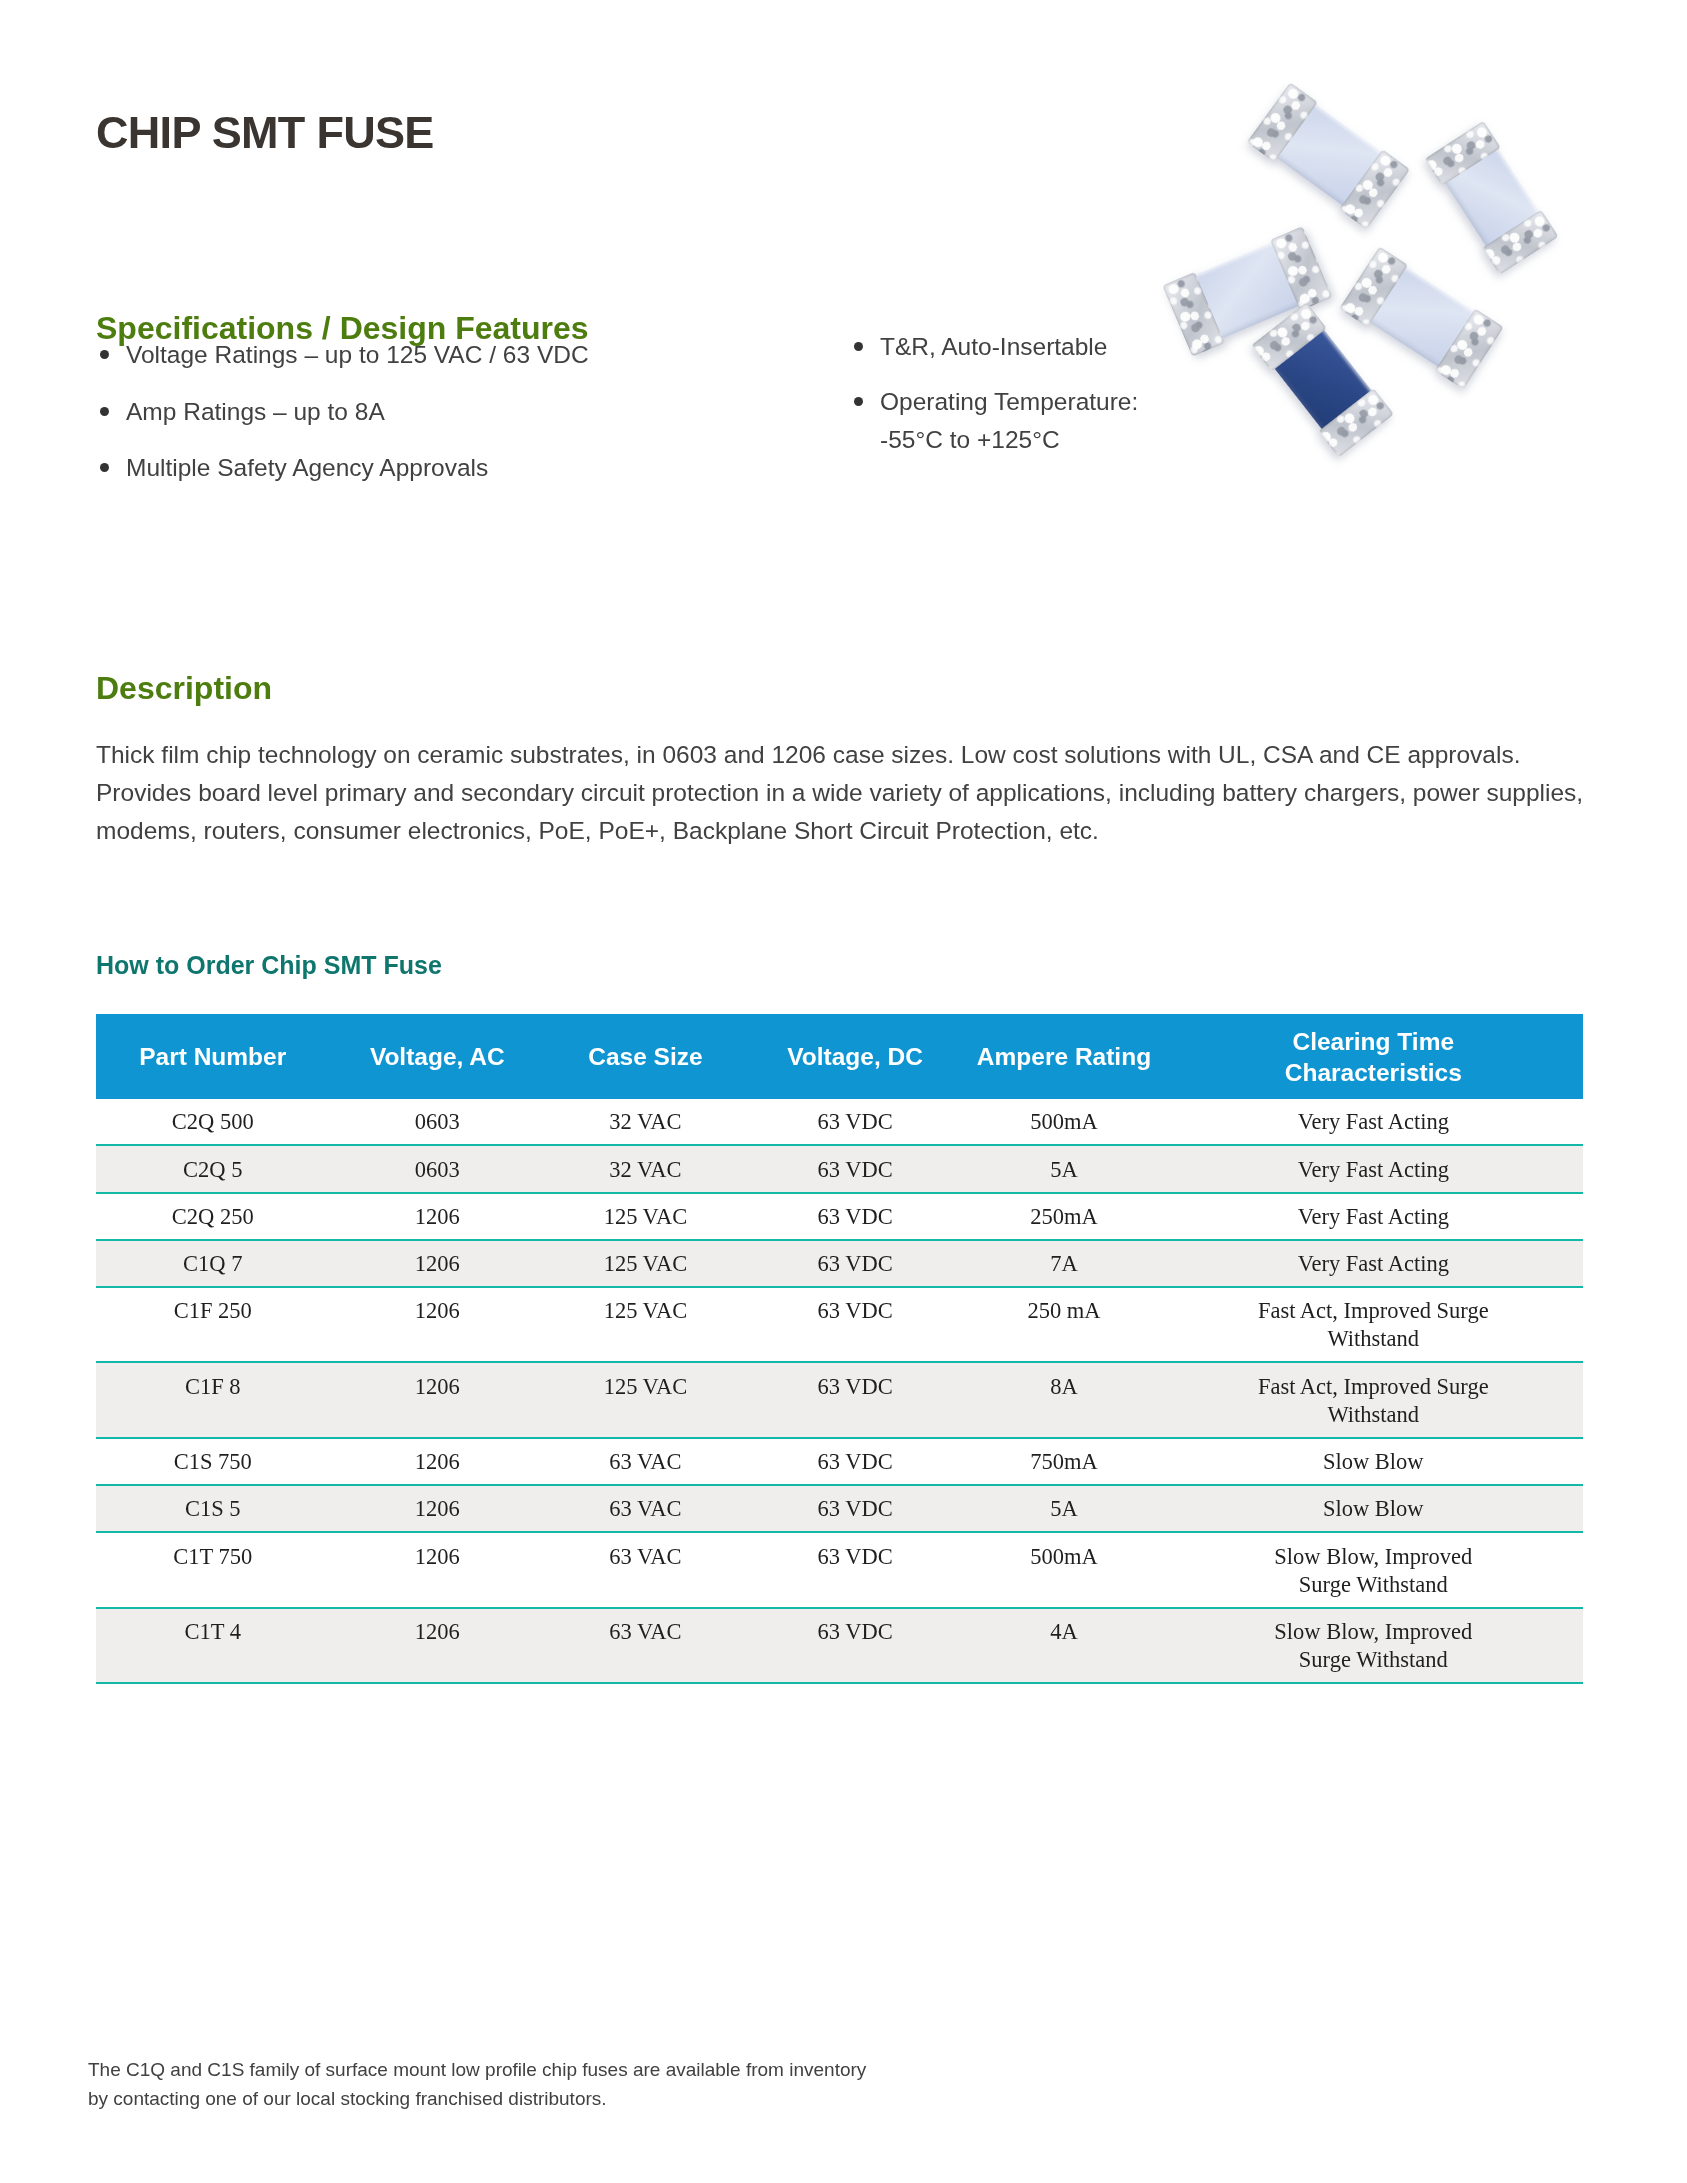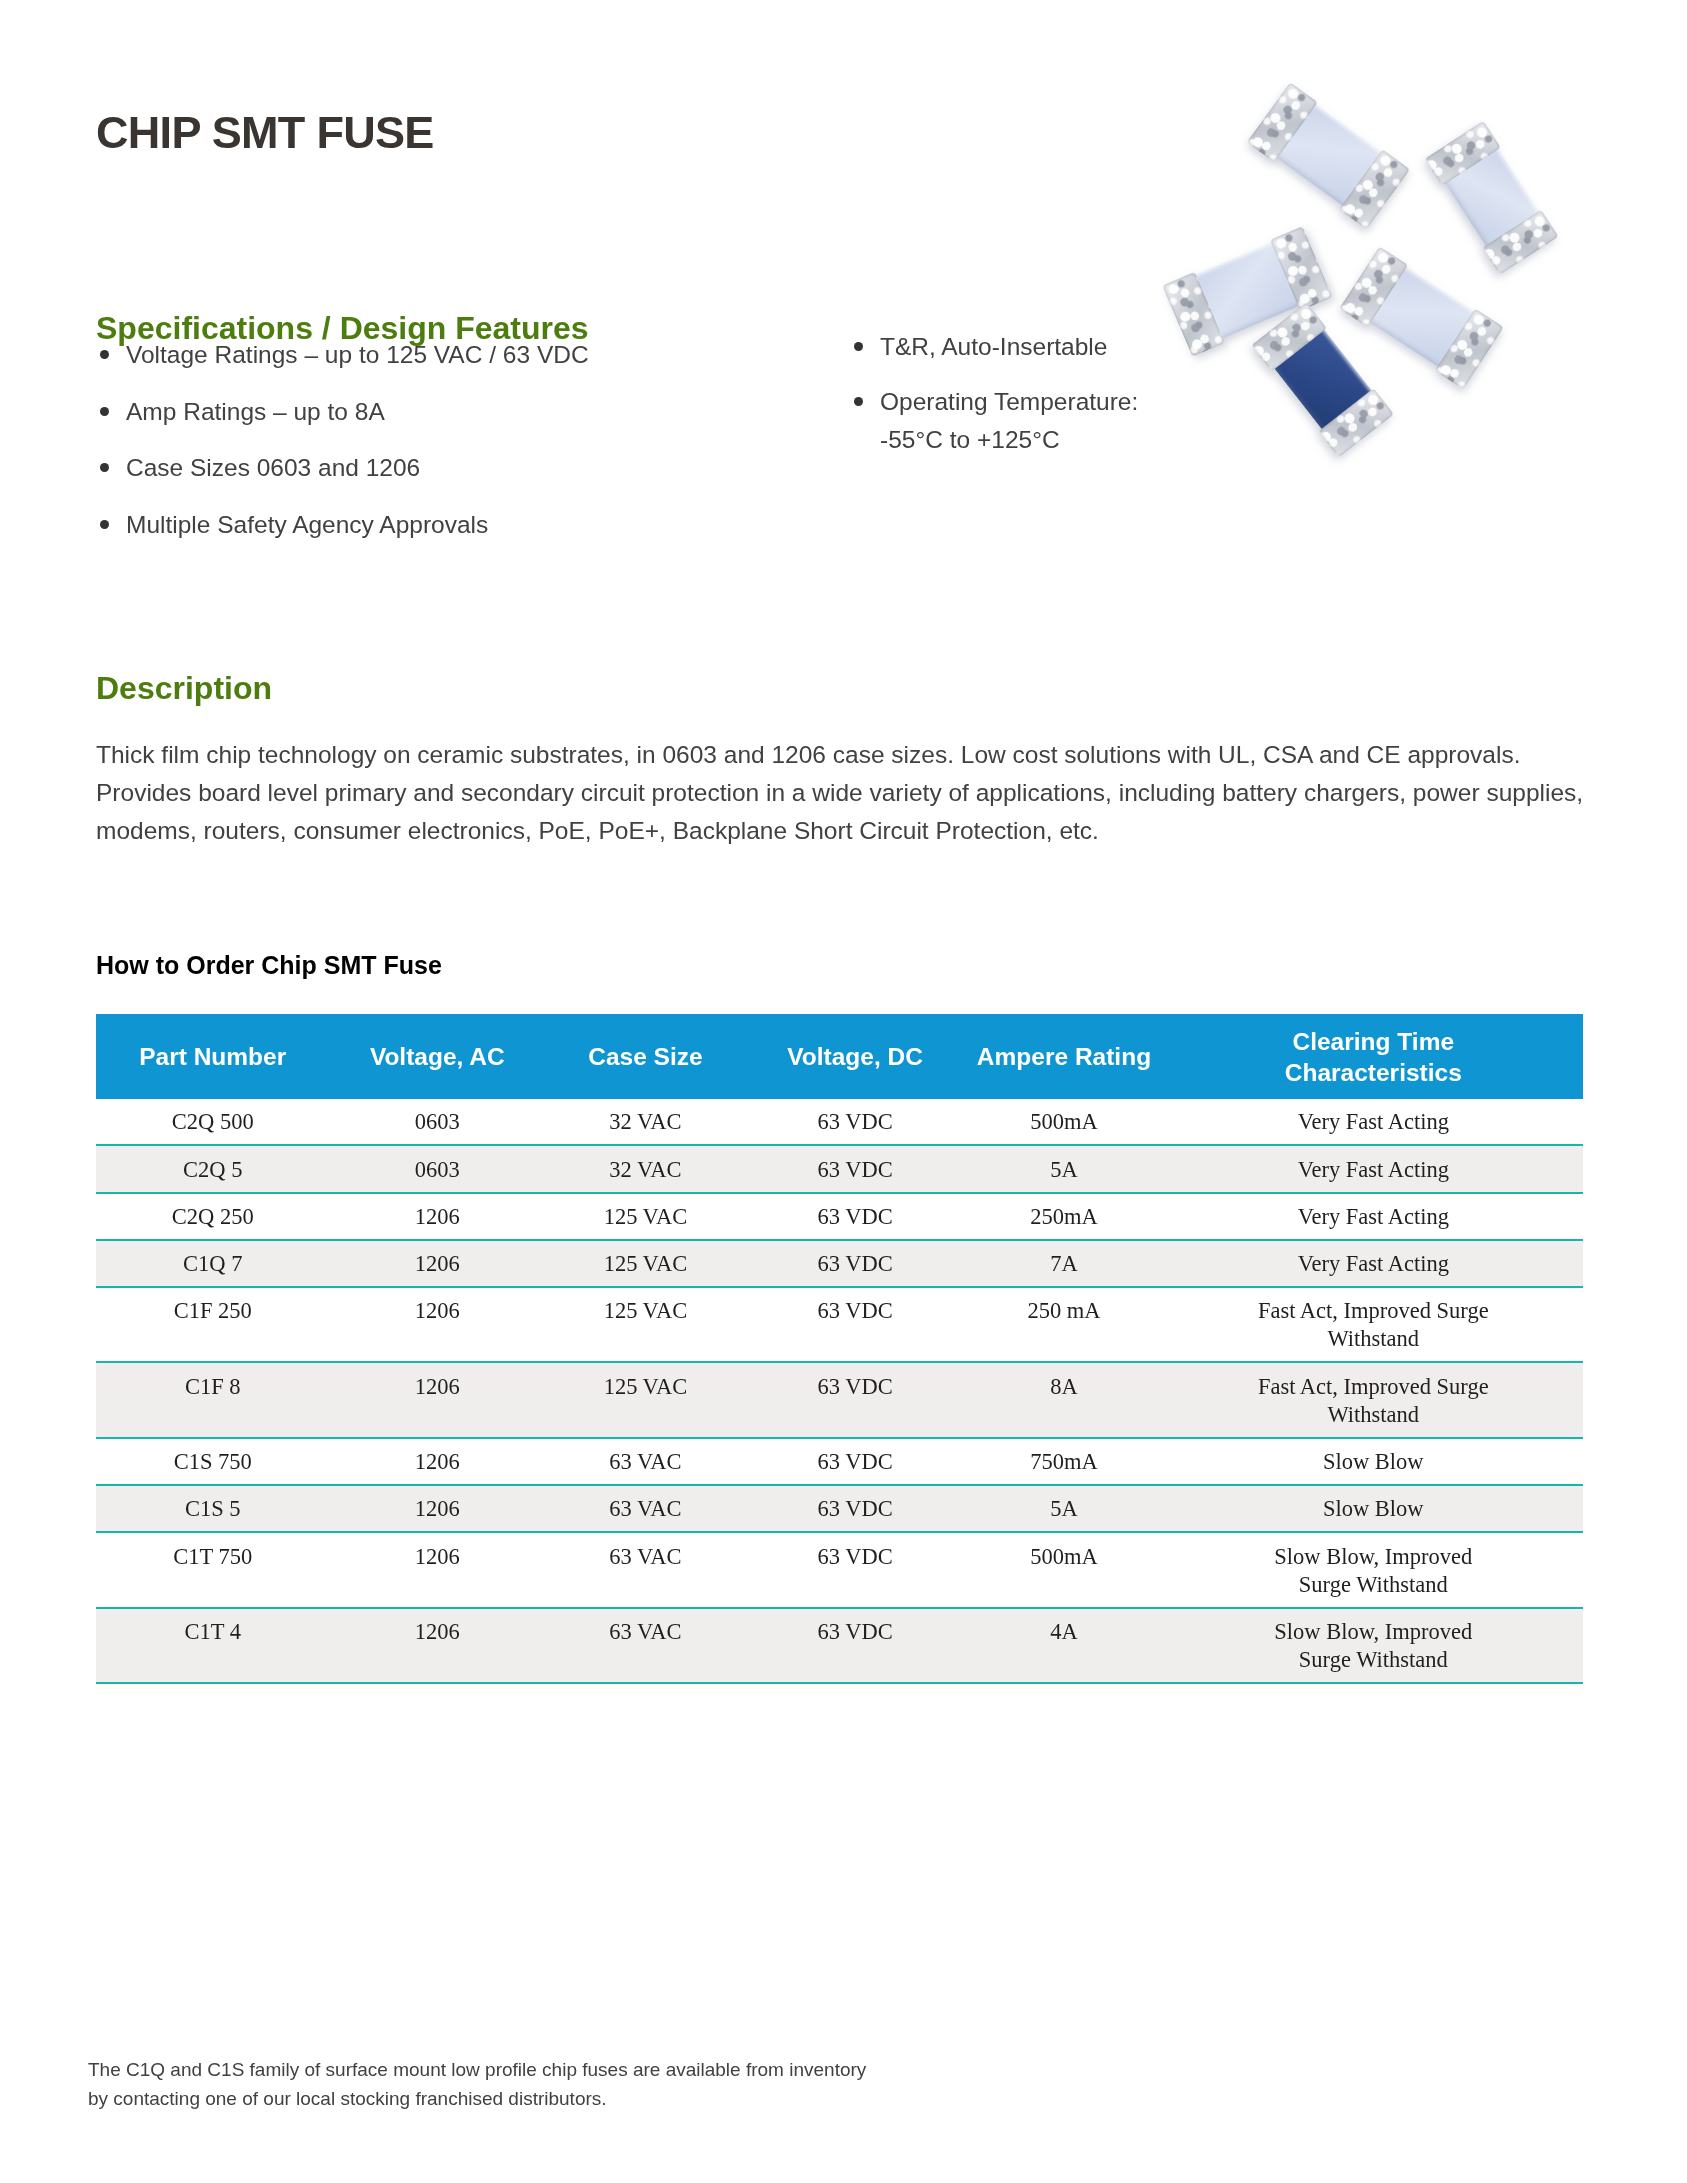--- a/index.html
+++ b/index.html
@@ -25,21 +25,21 @@
   #bullets-right{left:850px;top:328px;width:410px}
   .bullets li{position:relative;padding-left:30px;margin-bottom:26.5px;white-space:pre-line}
   #bullets-right li{margin-bottom:17px;line-height:38px}
   .bullet-dot{position:absolute;left:4px;top:10px;width:9.3px;height:9.3px;border-radius:50%;background:#333333}
   #bullets-right .bullet-dot{top:14px}
 
   
   .desc-text{position:absolute;left:96px;top:711px;width:1499px;font-size:24.5px;line-height:38px;color:#414141}
 
   
-  #order-heading{position:absolute;left:96px;top:926px;font-size:25px;font-weight:700;color:#000000}
+  #order-heading{position:absolute;left:96px;top:926px;font-size:25px;font-weight:700;color:#0f766e}
 
   
   .order-table{position:absolute;left:96px;top:1006px;width:1487px;font-size:22.5px;color:#1f1f1f}
   .thead{
     display:grid;grid-template-columns:15.7% 14.5% 13.5% 14.7% 13.4% 28.2%;
     background:#1095d3;color:#ffffff;font-weight:700;font-size:24.5px;line-height:31px;
     min-height:85px;align-items:center;margin-top:8px;
   }
   .th{display:flex;justify-content:center;align-items:center;text-align:center;height:100%}
   .th span{display:inline-block;max-width:218px}
@@ -110,21 +110,20 @@
     <div class="fuse-body"></div>
     <div class="fuse-cap left"></div>
     <div class="fuse-cap right"></div>
   </div>
 </div>
 
 <h2 class="section-heading" id="specs-heading">Specifications / Design Features</h2>
 <ul class="bullets" id="bullets-left">
     <li><span class="bullet-dot"></span><span>Voltage Ratings – up to 125 VAC / 63 VDC</span></li>
     <li><span class="bullet-dot"></span><span>Amp Ratings – up to 8A</span></li>
-    <li><span class="bullet-dot"></span><span>Case Sizes 0603 and 1206</span></li>
     <li><span class="bullet-dot"></span><span>Multiple Safety Agency Approvals</span></li>
   </ul>
 <ul class="bullets" id="bullets-right">
     <li><span class="bullet-dot"></span><span>T&amp;R, Auto-Insertable</span></li>
     <li><span class="bullet-dot"></span><span>Operating Temperature:
 -55°C to +125°C</span></li>
   </ul>
 
 <h2 class="section-heading" id="desc-heading">Description</h2>
 <p class="desc-text">Thick film chip technology on ceramic substrates, in 0603 and 1206 case sizes. Low cost solutions with UL, CSA and CE approvals. Provides board level primary and secondary circuit protection in a wide variety of applications, including battery chargers, power supplies, modems, routers, consumer electronics, PoE, PoE+, Backplane Short Circuit Protection, etc.</p>

